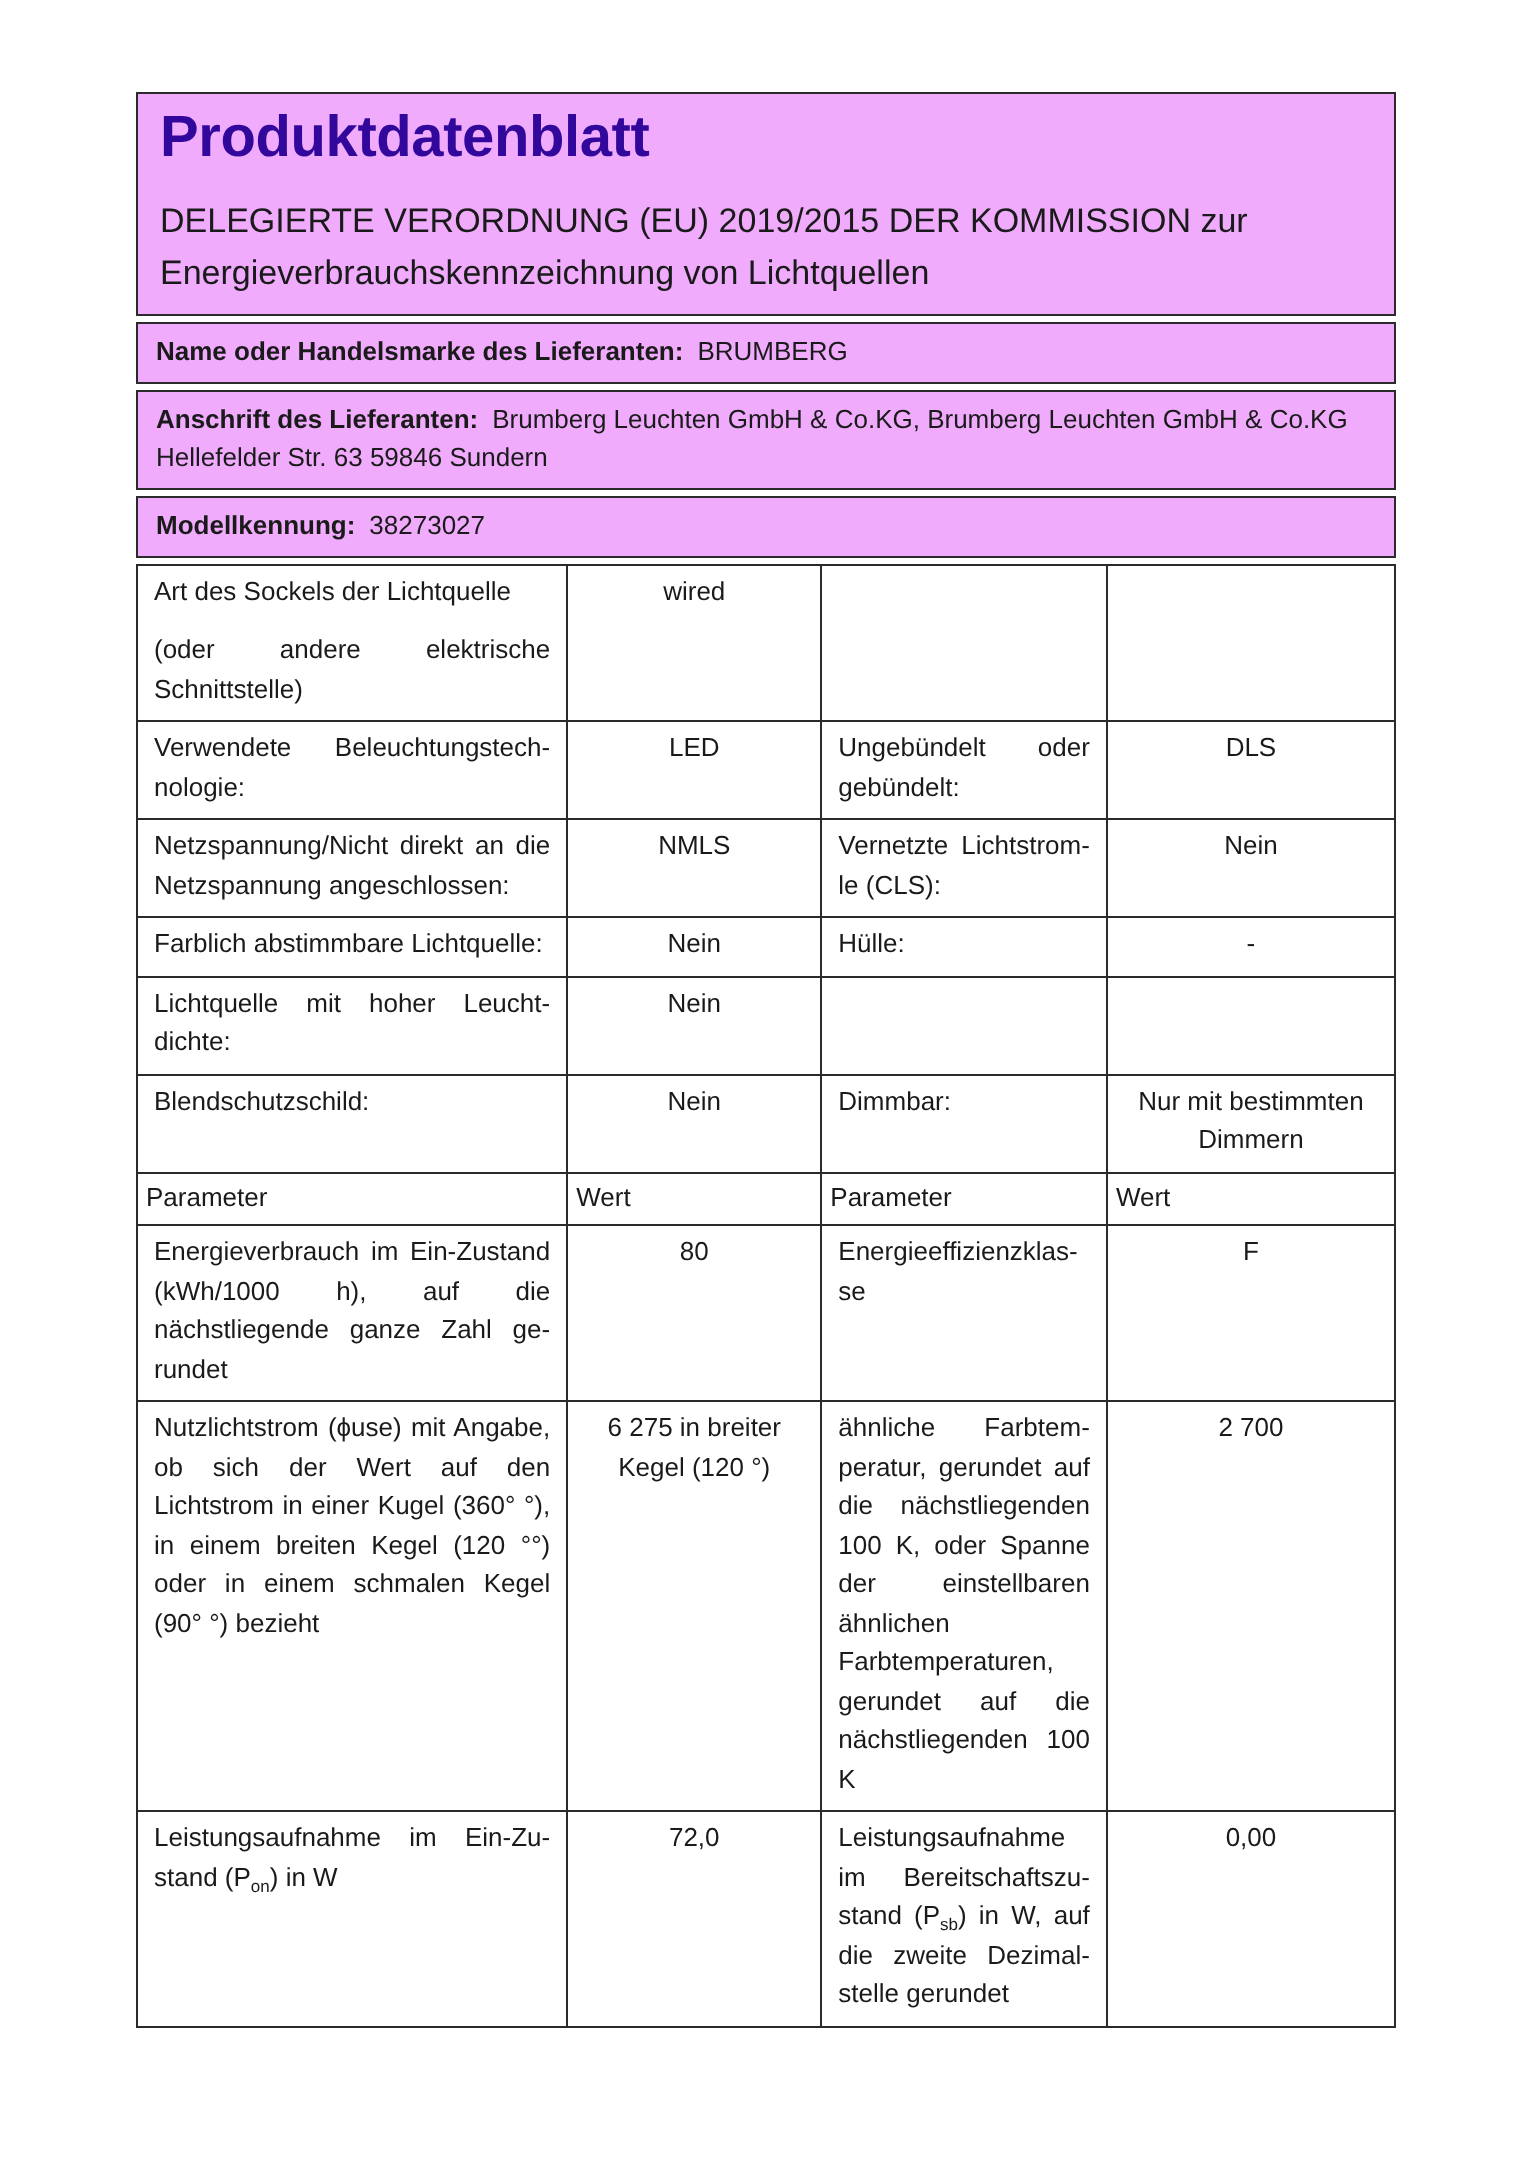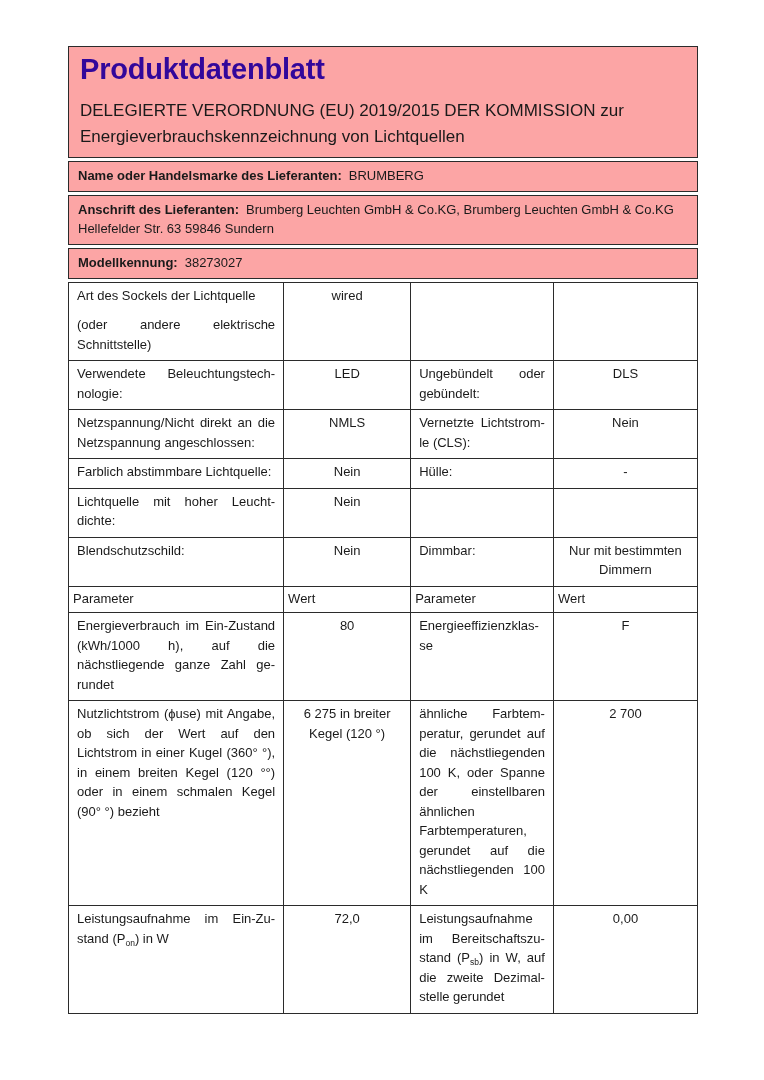--- a/index.html
+++ b/index.html
@@ -15,21 +15,21 @@
     position: absolute;
     left: 68px; top: 46px;
     width: 630px;
   }
   .box {
     border: 1.6px solid #2b2b2b;
     margin-bottom: 3px;
     padding: 5px 9px;
     font-size: 13px;
     line-height: 1.45;
-    background: #fca5a5;
+    background: #f0abfc;
   }
   .title-box { padding: 6px 11px 8px; }
   h1.page-title {
     margin: 0 0 12px 0;
     font-size: 29px;
     line-height: 1.15;
     font-weight: bold;
     letter-spacing: -0.2px;
   }
   .subtitle { margin: 0; font-size: 17px; line-height: 1.5; }

